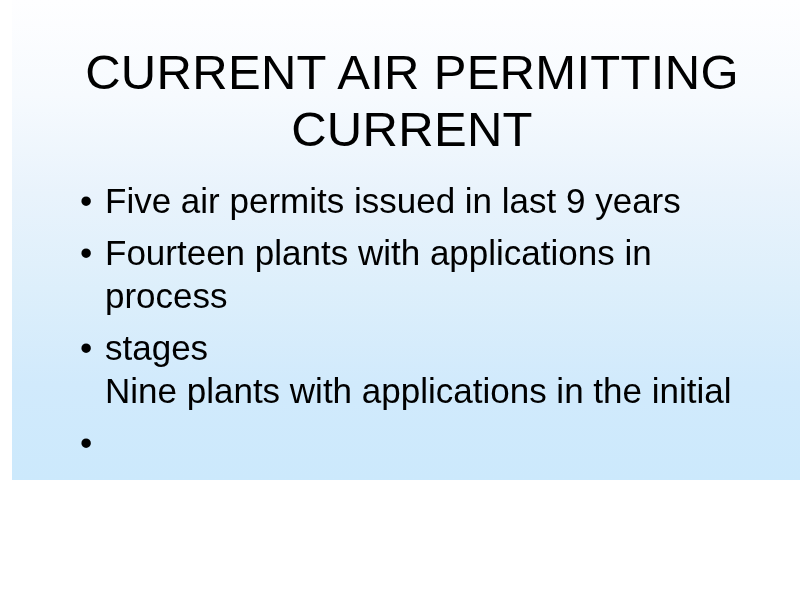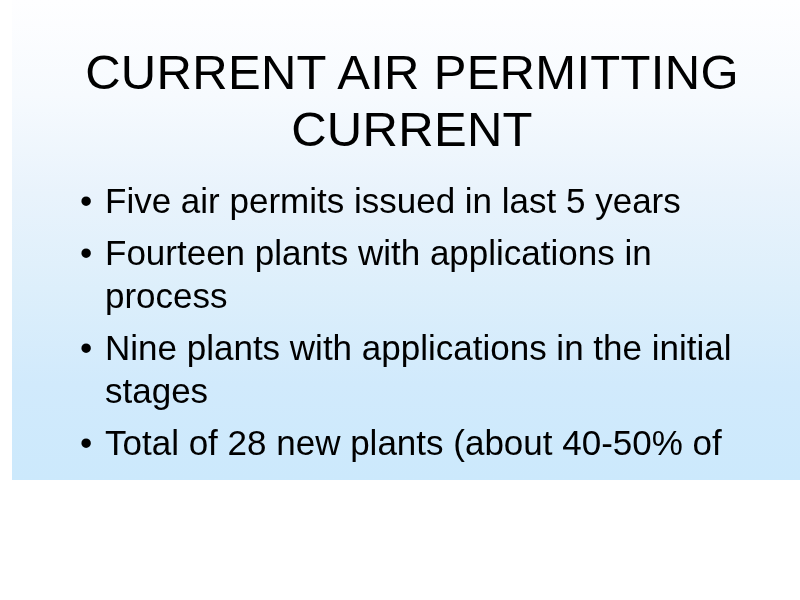--- a/index.html
+++ b/index.html
@@ -75,41 +75,40 @@
   <h1 class="title">
     <span class="title-line">CURRENT AIR PERMITTING</span>
     <span class="title-line">CURRENT</span>
   </h1>
 
   <ul class="bullets">
 
     <li class="bullet">
       <span class="bullet-marker">•</span>
       <span class="bullet-text">
-        <span class="bullet-line">Five air permits issued in last 5 years</span>
+        <span class="bullet-line">Five air permits issued in last 9 years</span>
       </span>
     </li>
 
     <li class="bullet">
       <span class="bullet-marker">•</span>
       <span class="bullet-text">
         <span class="bullet-line">Fourteen plants with applications in process</span>
       </span>
     </li>
 
     <li class="bullet">
       <span class="bullet-marker">•</span>
       <span class="bullet-text">
+        <span class="bullet-line">stages</span>
         <span class="bullet-line">Nine plants with applications in the initial</span>
-        <span class="bullet-line">stages</span>
       </span>
     </li>
 
     <li class="bullet">
       <span class="bullet-marker">•</span>
       <span class="bullet-text">
-        <span class="bullet-line">Total of 28 new plants (about 40-50% of</span>
       </span>
     </li>
 
   </ul>
 
 </div>
 
 </body></html>

